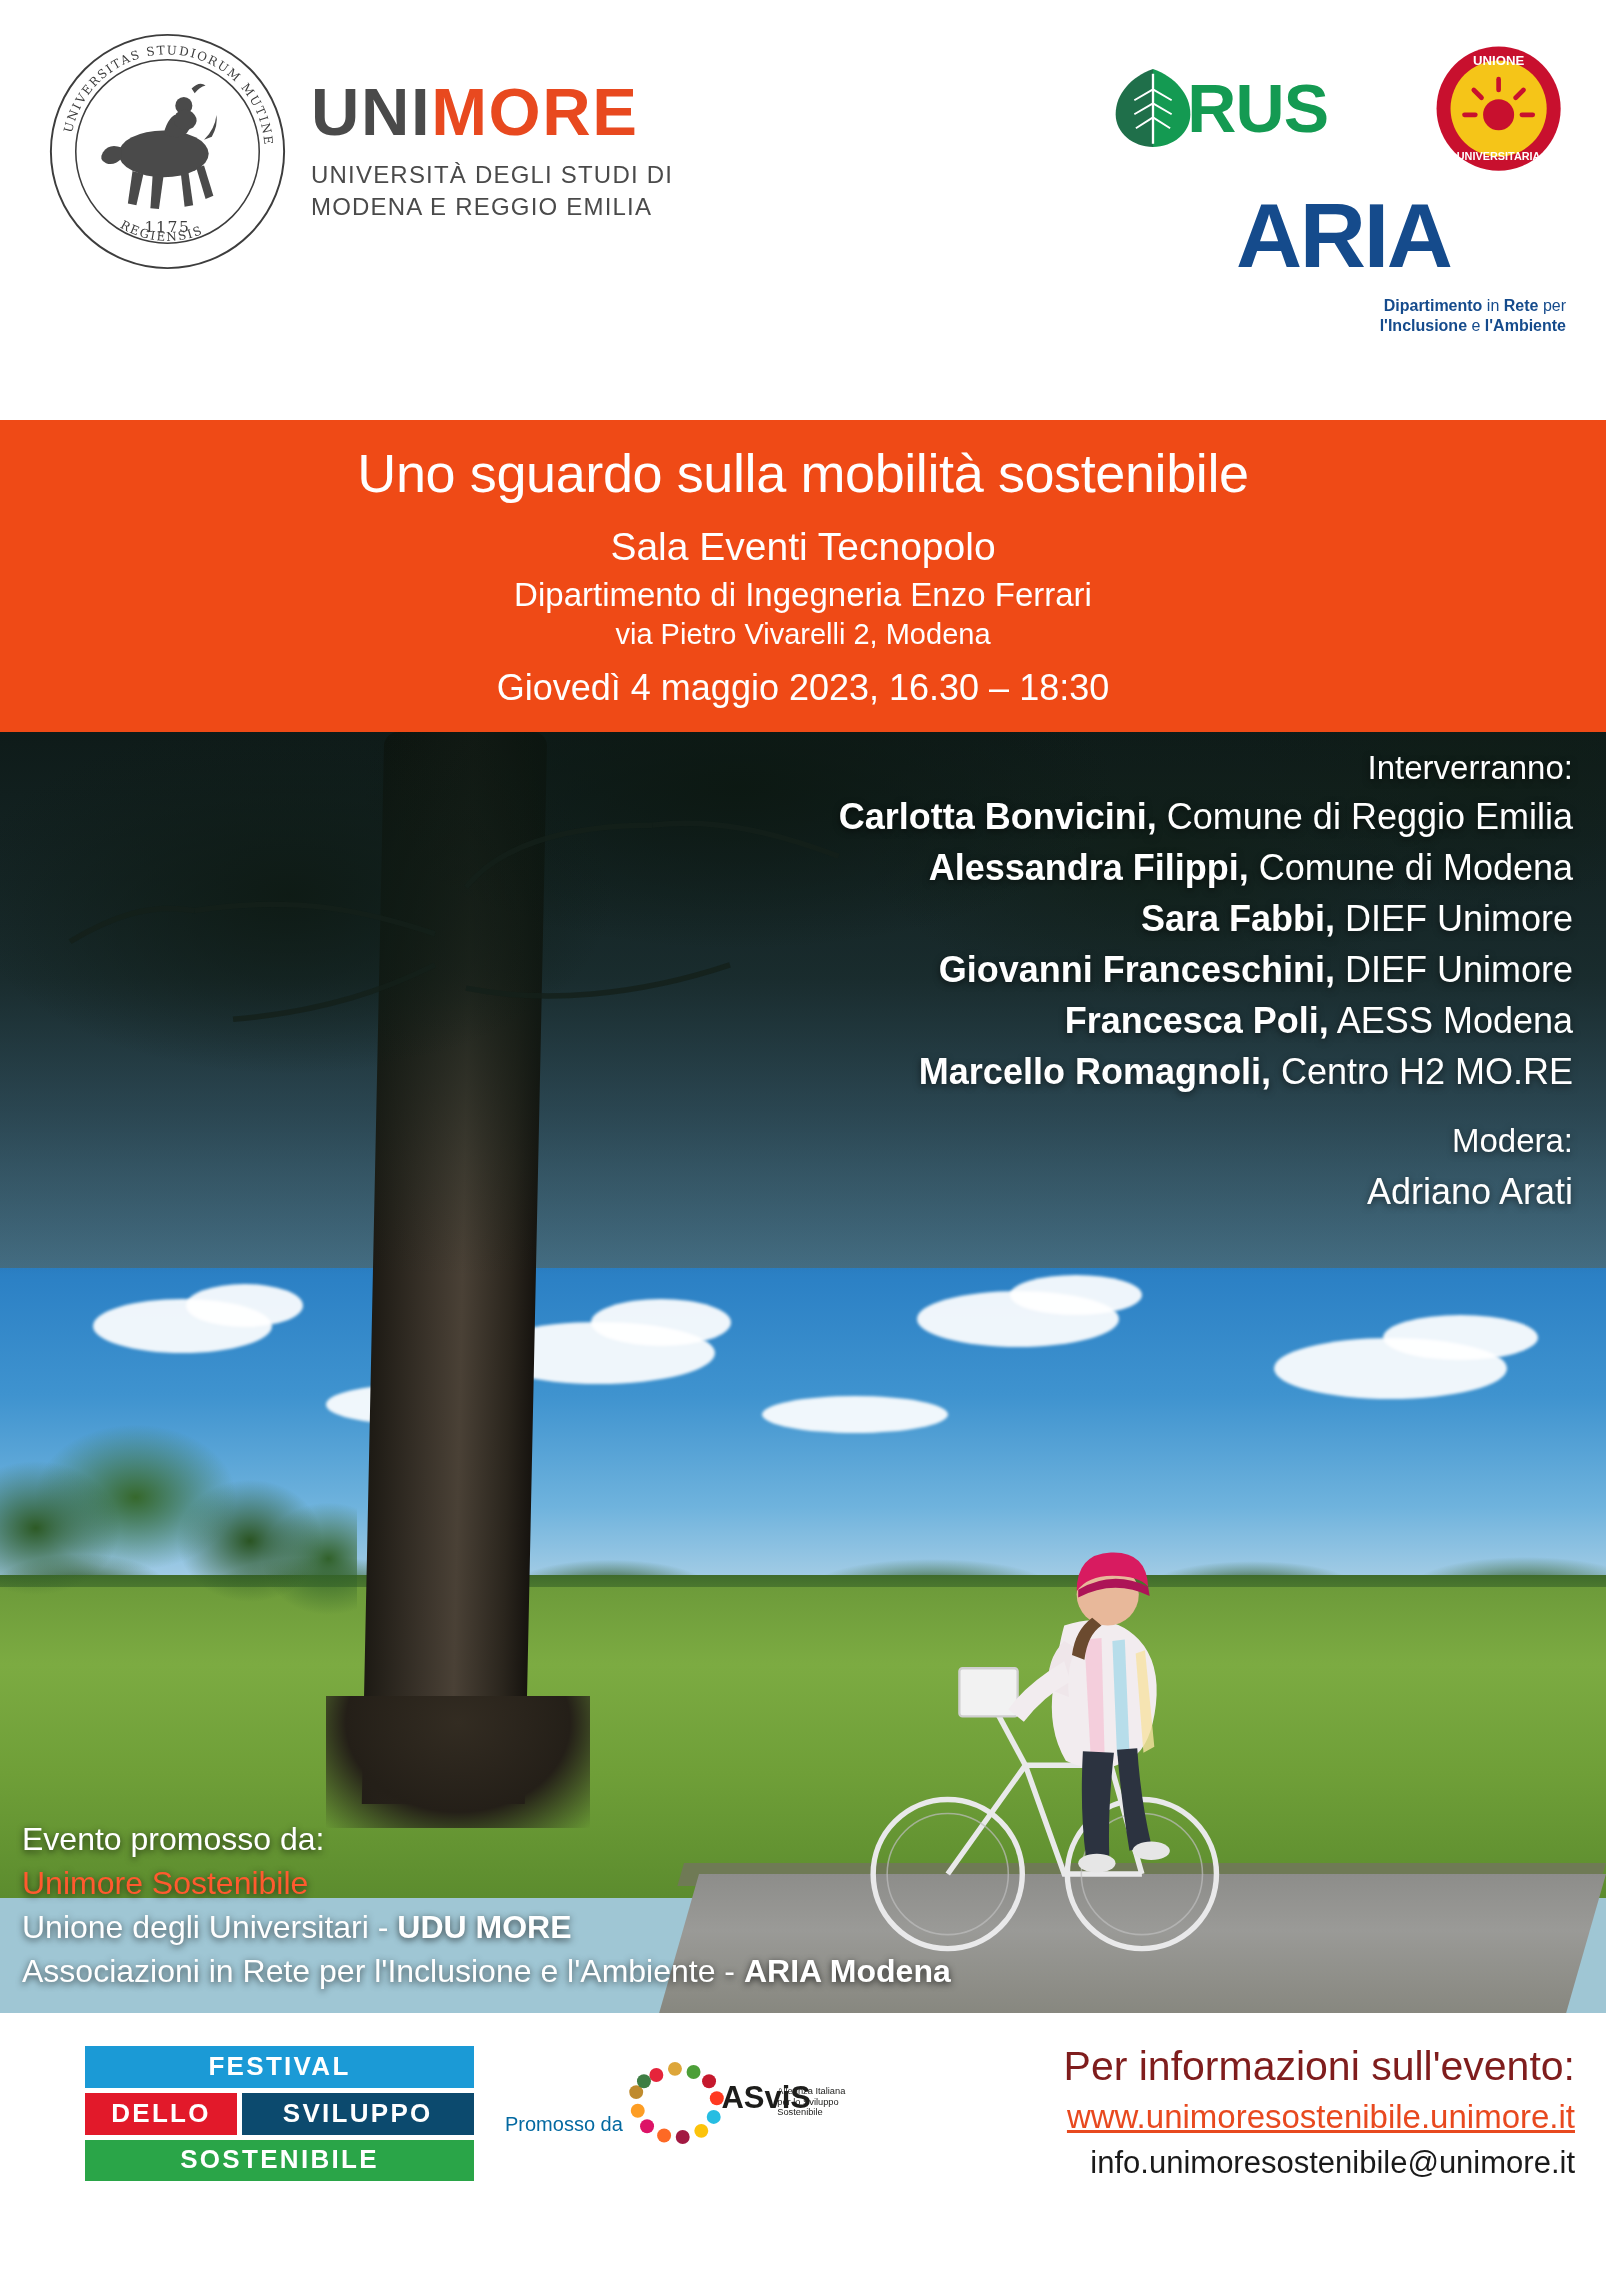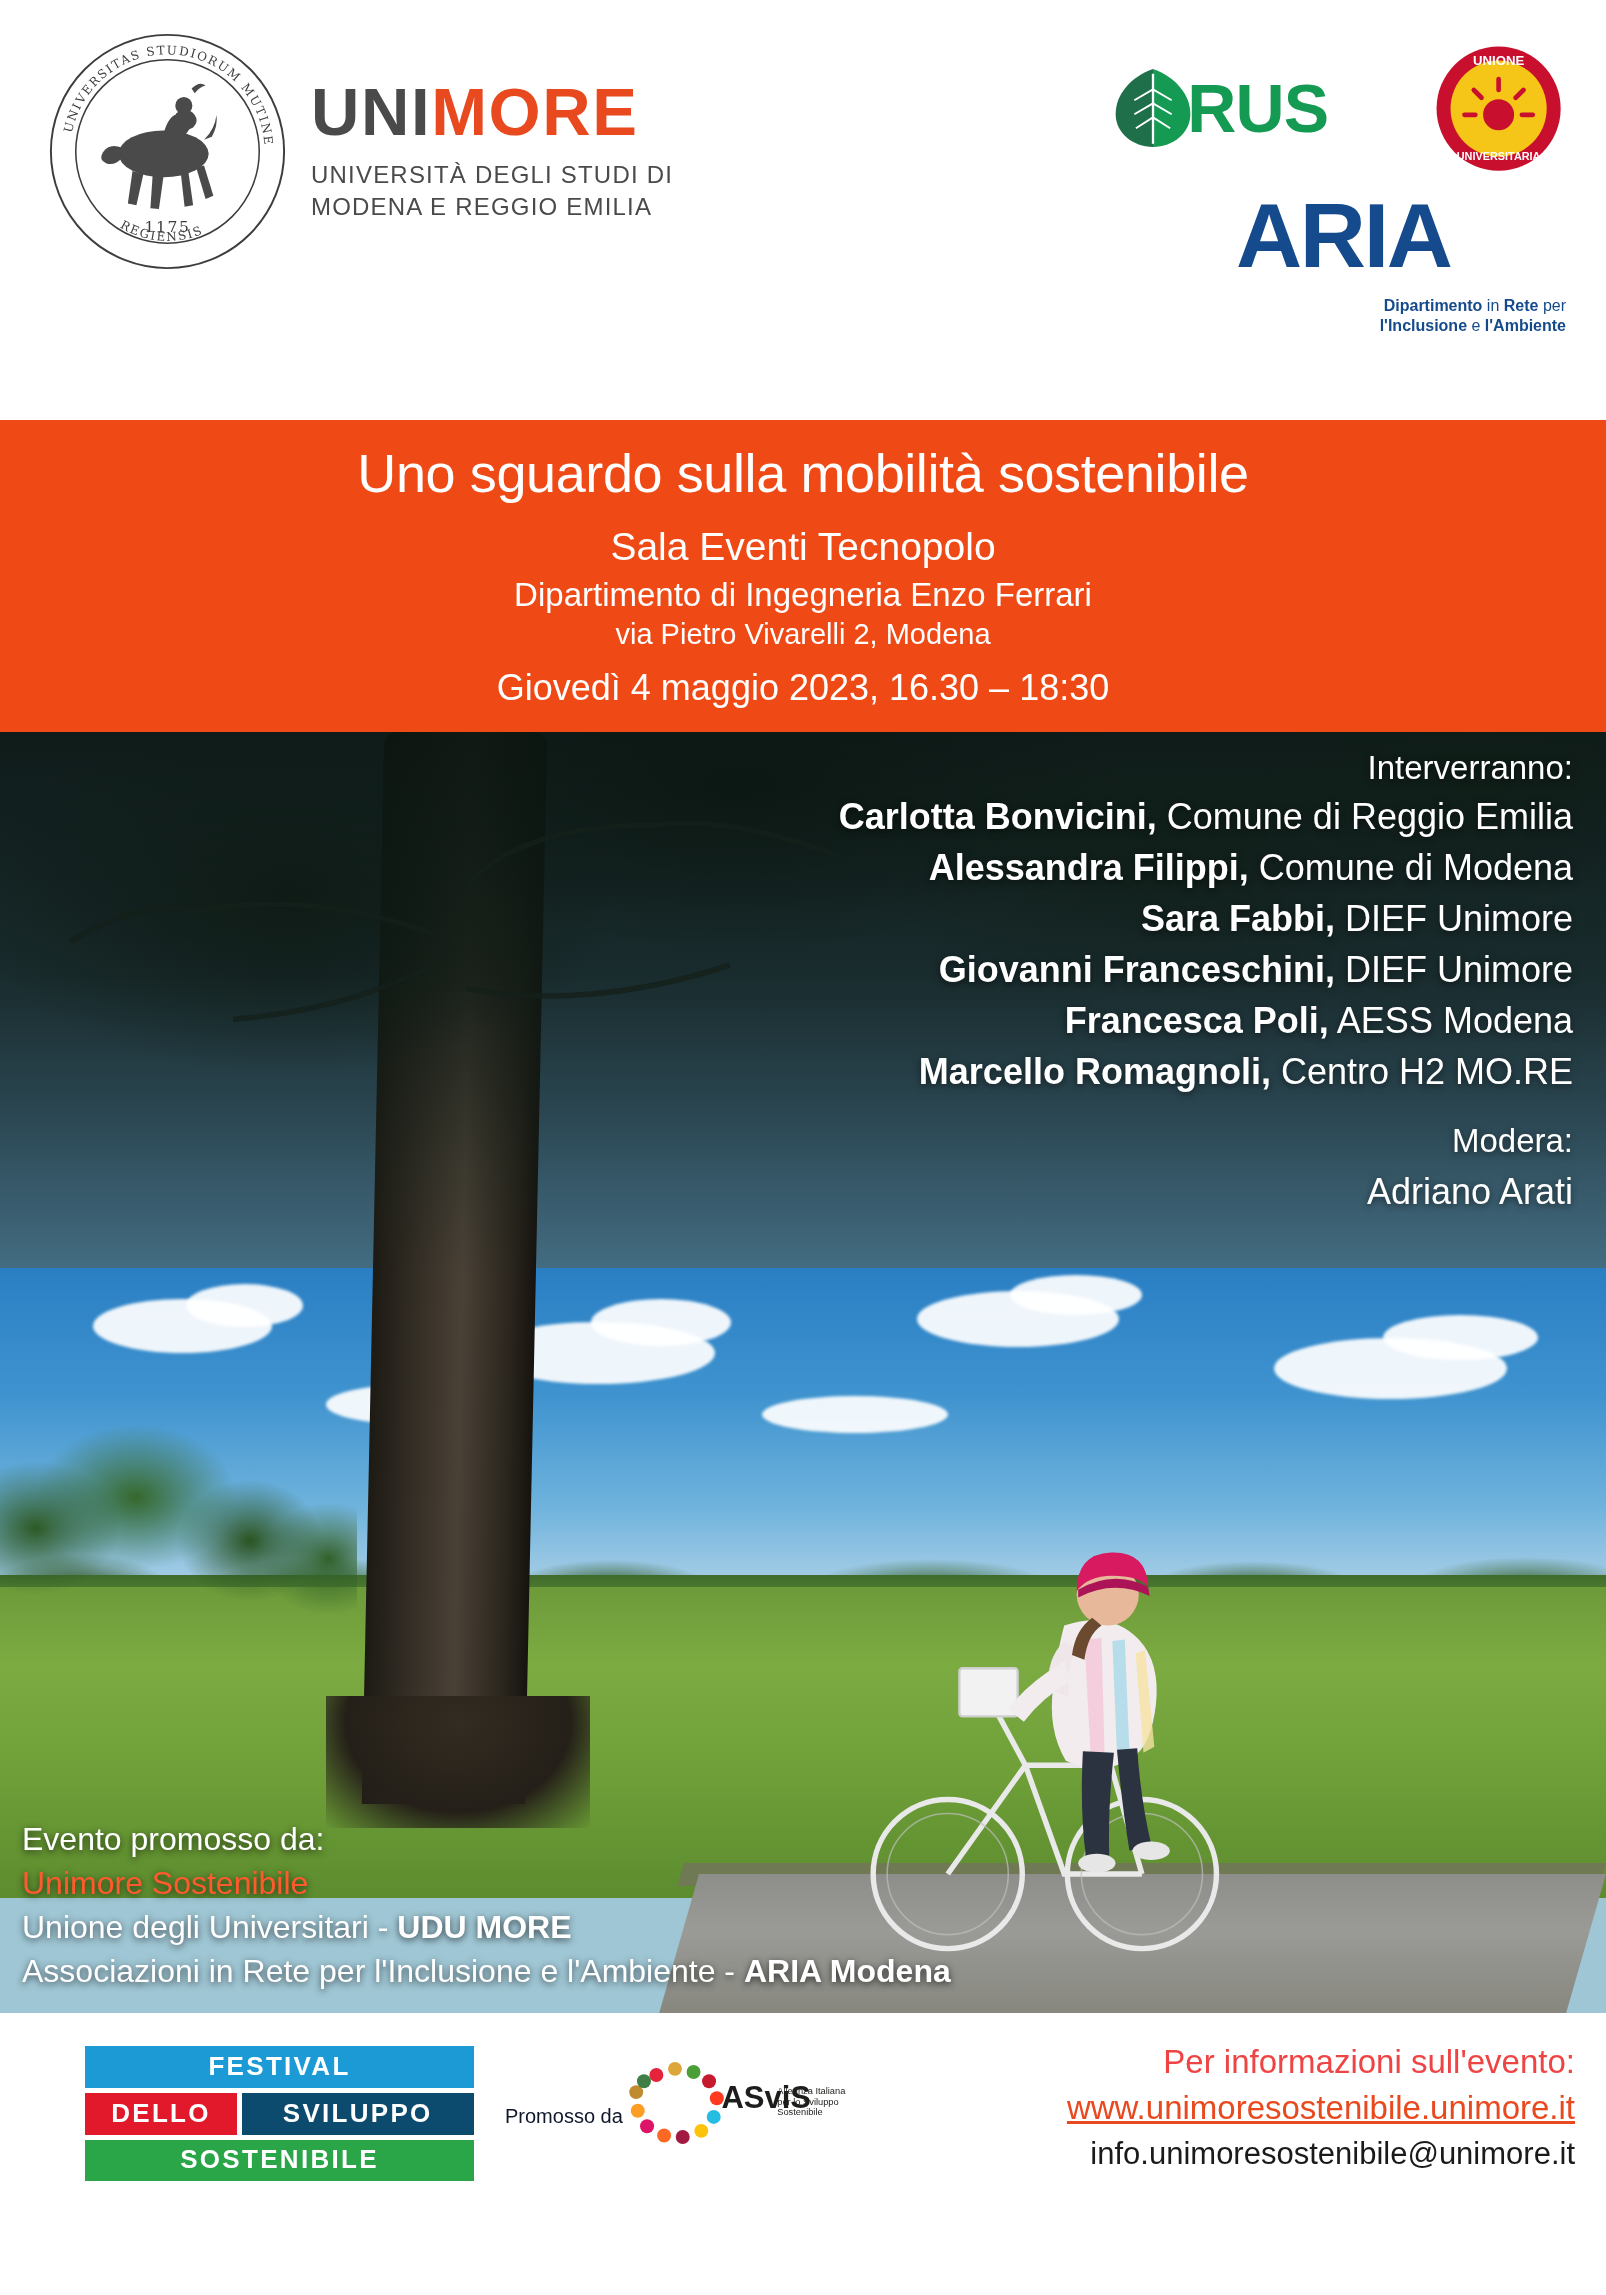--- a/index.html
+++ b/index.html
@@ -338,40 +338,40 @@
     color: #ffffff;
     font-weight: bold;
     font-size: 26px;
     letter-spacing: 2.3px;
     text-align: center;
     padding: 4.7px 0 6.2px 0;
   }
   .promosso-da {
     position: absolute;
     left: 505px;
-    top: 92px;
+    top: 100px;
     font-size: 20px;
-    color: #0f172a;
+    color: #0369a1;
   }
   .asvis {
     position: absolute;
     left: 622px;
     top: 45px;
     width: 233px;
     height: 93px;
   }
   .info {
     position: absolute;
     right: 31px;
     top: 29.5px;
     text-align: right;
   }
   .info-lead {
-    font-size: 33px;
-    color: #ef4444;
+    font-size: 41px;
+    color: #7f1d1d;
   }
   .info-url {
     font-size: 33px;
     color: #e8491f;
     text-decoration: underline;
     margin-top: 7.8px;
     display: block;
   }
   .info-mail {
     font-size: 31px;

